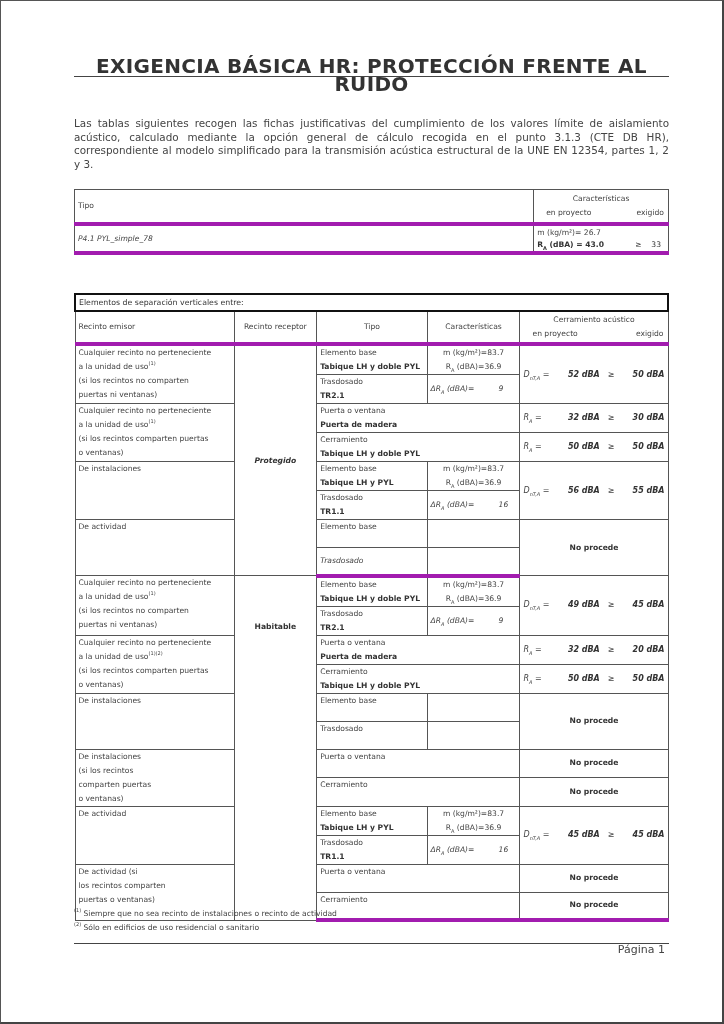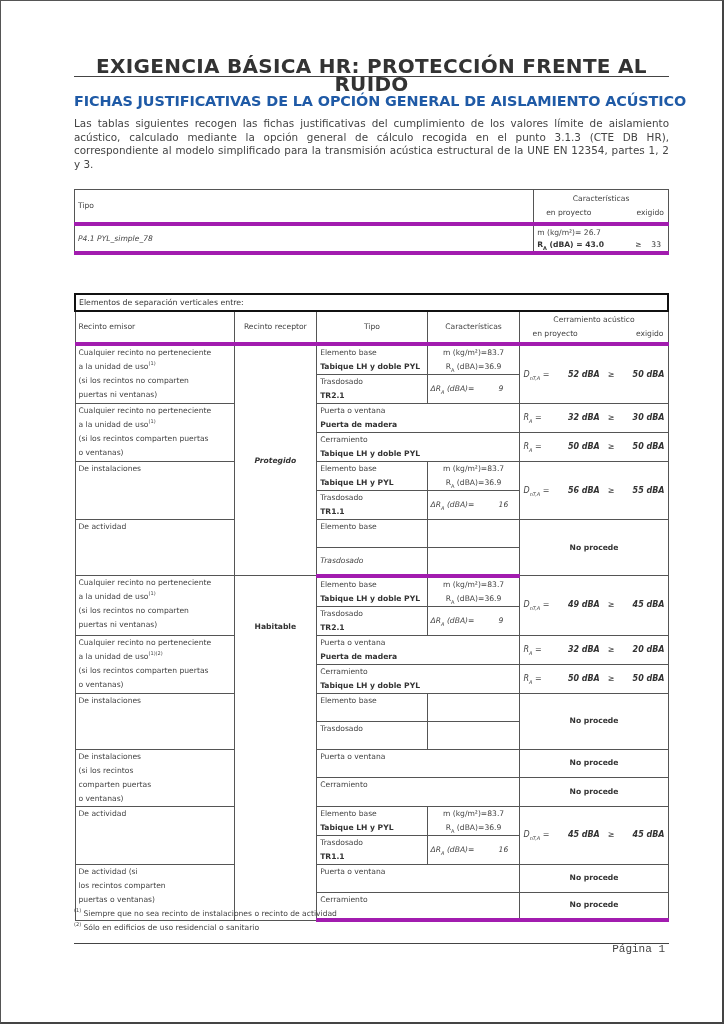--- a/index.html
+++ b/index.html
@@ -28,29 +28,28 @@
   .res .ge { width: 22px; text-align: center; }
   .res .v2 { width: 42px; text-align: right; font-weight: bold; color: #333; }
   .noproc { text-align: center; font-weight: bold; color: #333; vertical-align: middle !important; }
 
   #t1 { top: 188px; }
   #t2 { top: 292px; }
 
   .footnotes { position: absolute; left: 73px; top: 906px; font-size: 7.6px; color: #444; line-height: 14px; }
   .footnotes sup { font-size: 5px; }
   .footer-line { position: absolute; left: 73px; top: 942px; width: 595px; border-top: 1px solid #444; }
-  .page-num { position: absolute; right: 57px; top: 942px; font-size: 11px; color: #444; font-family: Liberation Mono, monospace; }
+  .page-num { position: absolute; right: 57px; top: 942px; font-size: 11px; color: #444; }
 </style>
 </head>
 <body>
 
 <div class="page">
 
   <div class="doc-header">EXIGENCIA BÁSICA HR: PROTECCIÓN FRENTE AL RUIDO</div>
-  <div class="section-title">FICHAS JUSTIFICATIVAS DE LA OPCIÓN GENERAL DE AISLAMIENTO ACÚSTICO</div>
   <p class="intro">Las tablas siguientes recogen las fichas justificativas del cumplimiento de los valores límite de aislamiento acústico, calculado mediante la opción general de cálculo recogida en el punto 3.1.3 (CTE DB HR), correspondiente al modelo simplificado para la transmisión acústica estructural de la UNE EN 12354, partes 1, 2 y 3.</p>
 
   <table id="t1">
     <colgroup>
         <col style="width:460px">
         <col style="width:135px">
       </colgroup>
     <tbody>
     <tr class="hdr thick-bottom">
       <td style="height:32px">Tipo</td>

